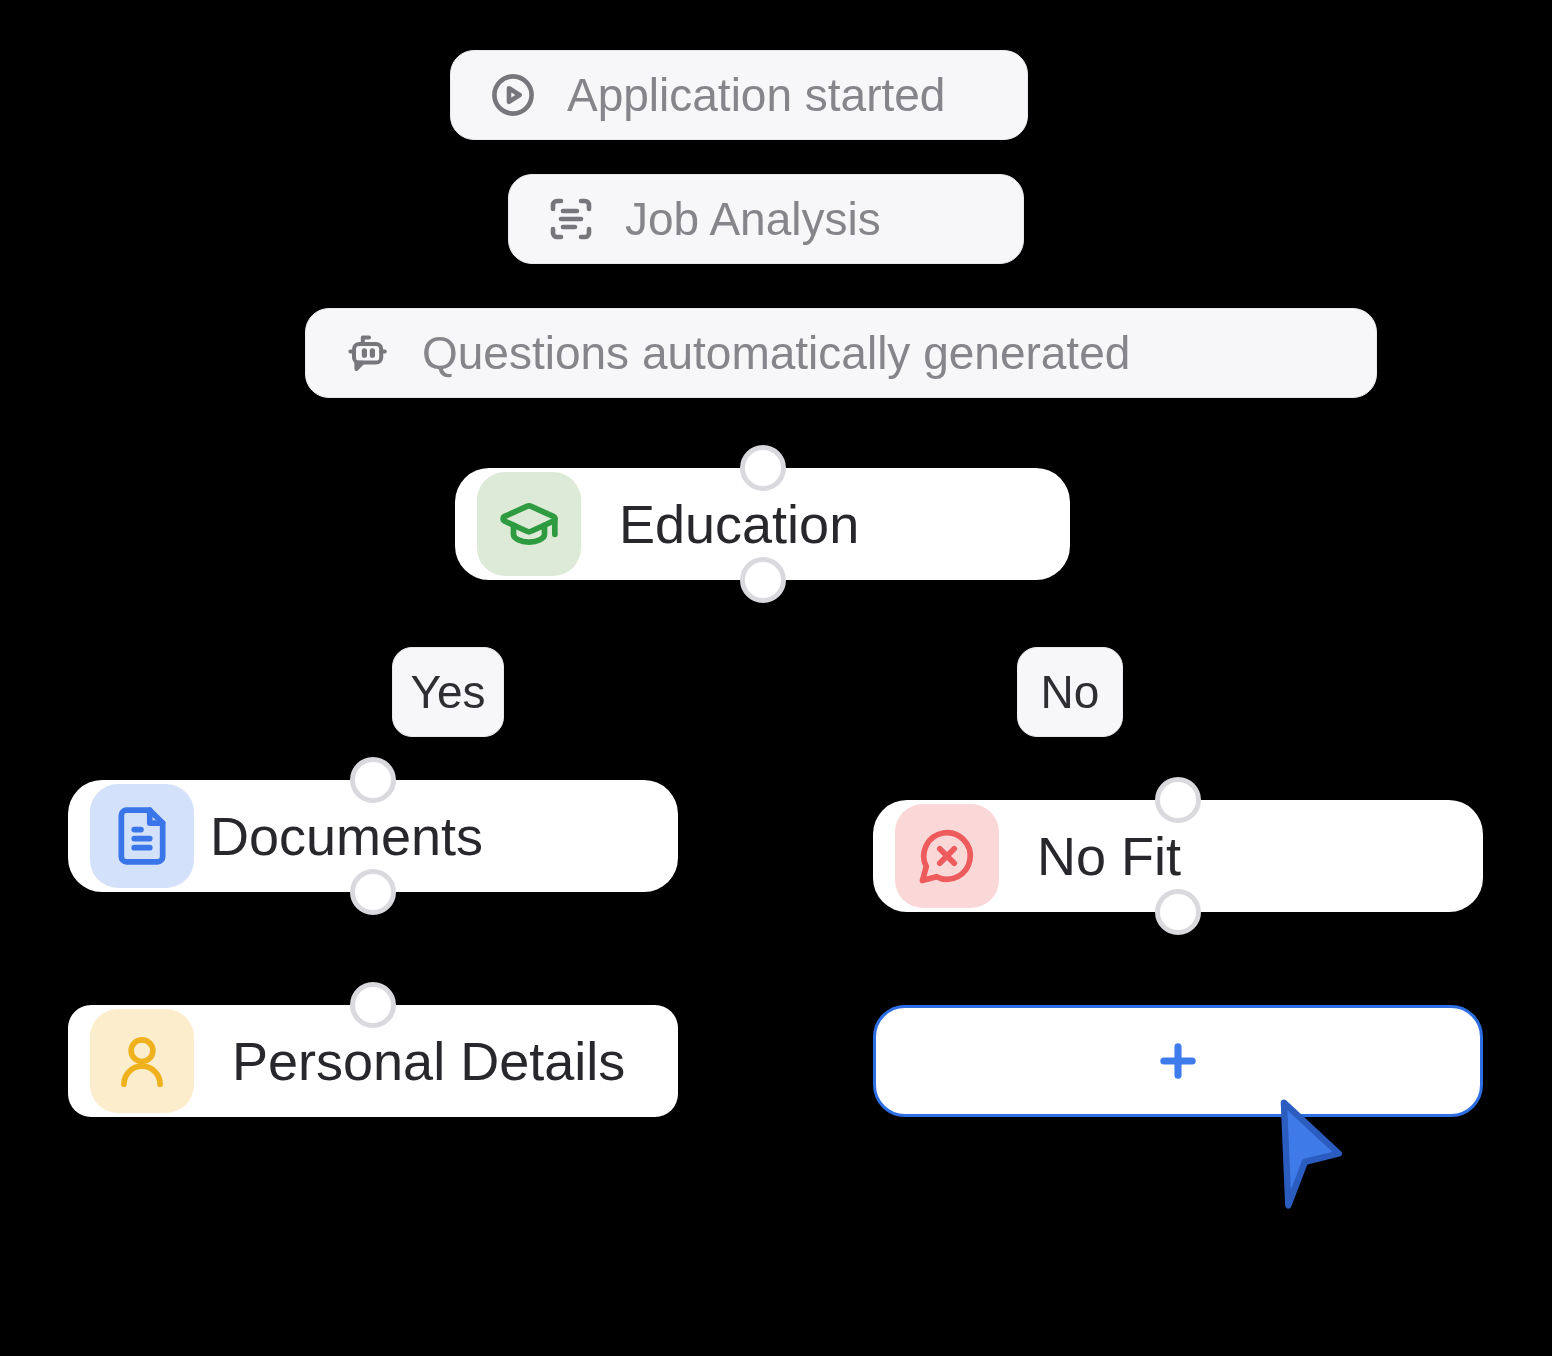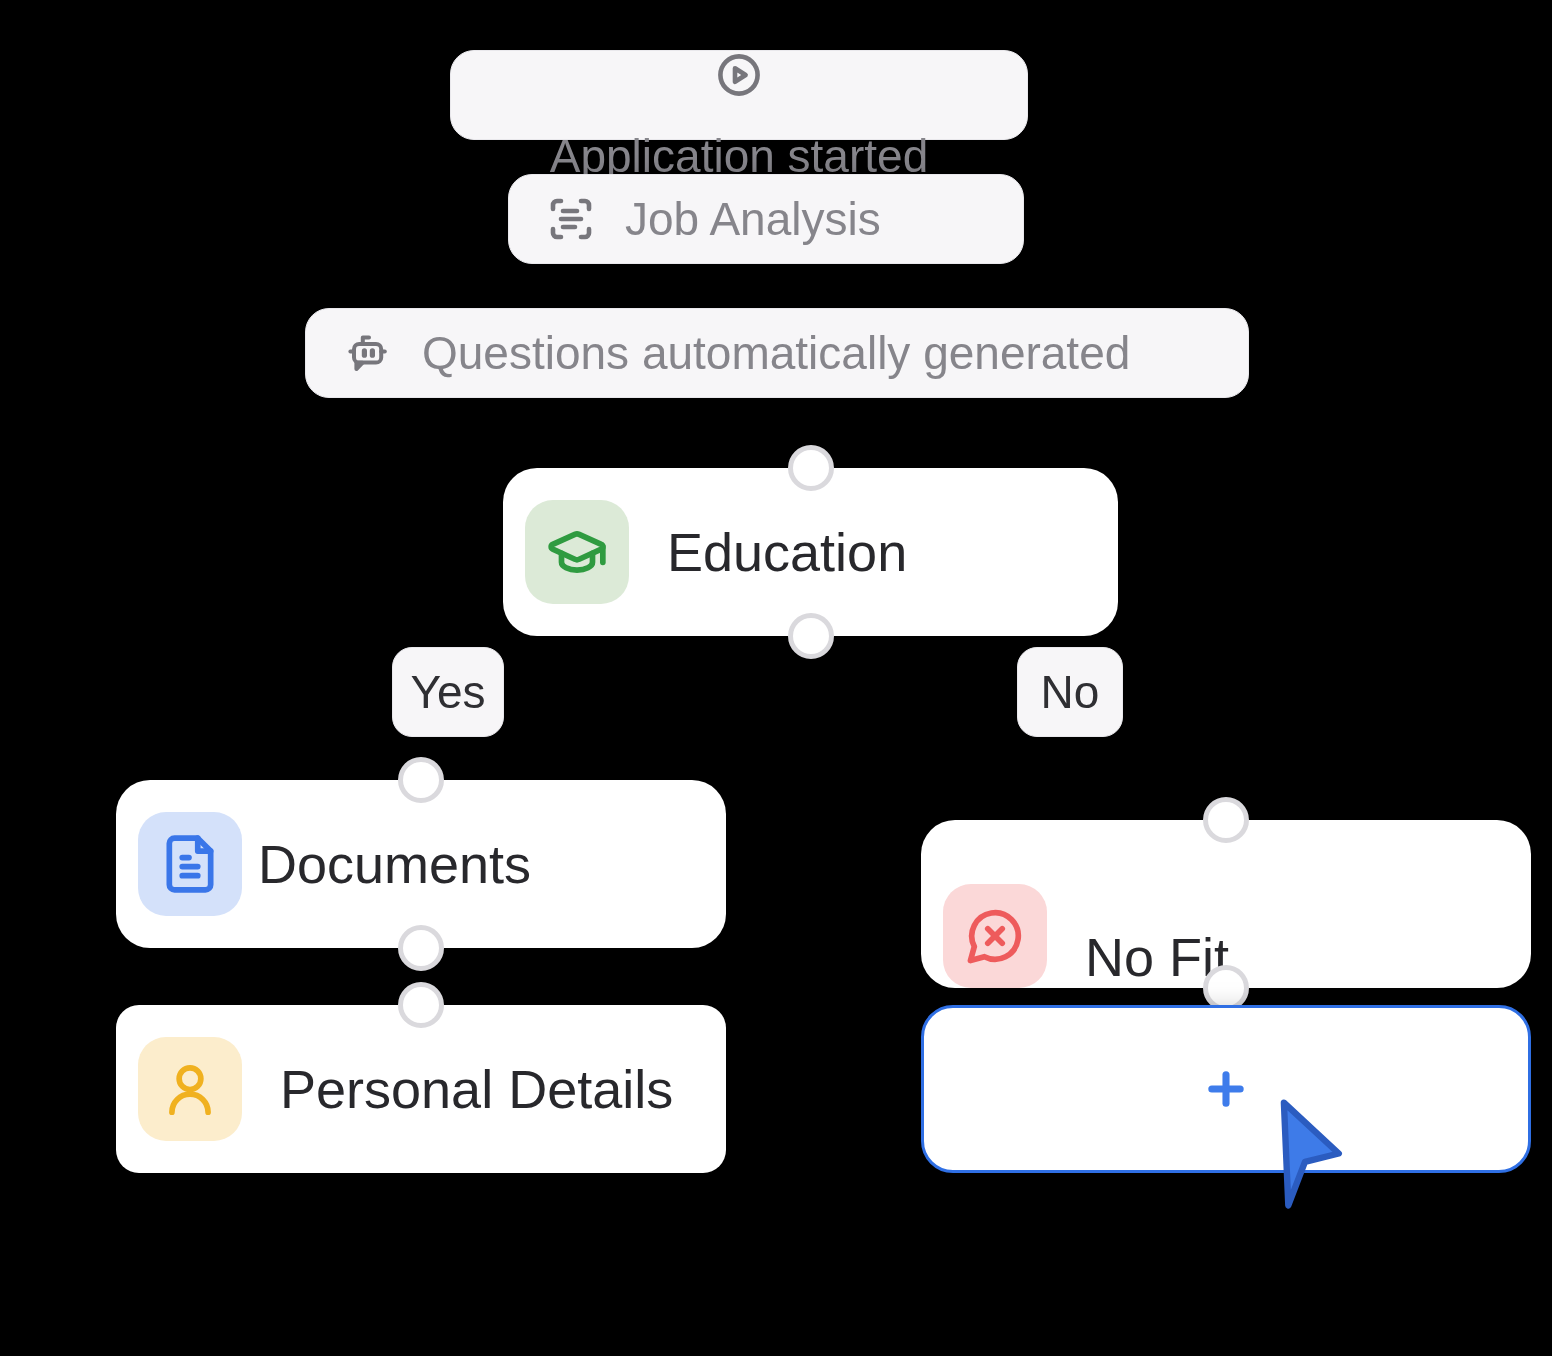--- a/index.html
+++ b/index.html
@@ -10,25 +10,24 @@
     position:absolute;height:90px;box-sizing:border-box;
     background:#f7f6f8;border:1px solid #e9e8ec;border-radius:24px;
     display:flex;align-items:center;gap:30px;padding:0 38px;
     color:#86858b;font-size:46px;
     box-shadow:0 10px 24px rgba(0,0,0,.55);
   }
   .pill svg{width:48px;height:48px;flex:none;color:#77767c;}
   .pill .pill-label{white-space:nowrap;}
 
   .node{
-    position:absolute;height:168px;box-sizing:border-box;
+    position:absolute;height:112px;box-sizing:border-box;
     background:#ffffff;border-radius:34px;
     display:flex;align-items:center;gap:38px;padding:0 26px 0 22px;
     box-shadow:0 18px 34px rgba(0,0,0,.65);
-    margin-left:48px;
   }
   .node-icon{width:104px;height:104px;border-radius:28px;display:flex;align-items:center;justify-content:center;flex:none;}
   .node-icon svg{width:62px;height:62px;}
   .node-label{font-size:54px;font-weight:500;color:#28282c;white-space:nowrap;}
 
   .icon-green{background:#dcead7;color:#2f9b40;}
   .icon-blue{background:#d4e1fa;color:#3a76e9;}
   .icon-red{background:#fbd8d8;color:#ee5b5c;}
   .icon-yellow{background:#fcedcc;color:#f0b11f;}
 
@@ -54,21 +53,21 @@
   }
   .add-node svg{width:50px;height:50px;color:#3e7ceb;}
 
   .cursor{position:absolute;left:1254px;top:1096px;width:98px;height:118px;}
 </style>
 </head>
 <body>
 
 <div class="canvas">
 
-  <div class="pill" style="left:450px;top:50px;width:578px;flex-direction:column;">
+  <div class="pill" style="left:450px;top:50px;width:578px;">
     <svg viewBox="0 0 24 24" fill="none" stroke="currentColor" stroke-width="2.3" stroke-linecap="round" stroke-linejoin="round">
       <circle cx="12" cy="12" r="9.3"></circle>
         <path d="M10 8.6 15.3 12 10 15.4Z"></path>
     </svg>
     <span class="pill-label">Application started</span>
   </div>
 
   <div class="pill" style="left:508px;top:174px;width:516px;">
     <svg viewBox="0 0 24 24" fill="none" stroke="currentColor" stroke-width="2.3" stroke-linecap="round" stroke-linejoin="round">
       <path d="M3 7V5a2 2 0 0 1 2-2h2"></path>
@@ -76,21 +75,21 @@
       <path d="M21 17v2a2 2 0 0 1-2 2h-2"></path>
         <path d="M7 21H5a2 2 0 0 1-3-2v-2" transform="translate(1 0) scale(1)" style="display:none"></path>
       <path d="M7 21H5a2 2 0 0 1-2-2v-2"></path>
       <path d="M8 8h7"></path>
         <path d="M7 12h10"></path>
         <path d="M8 16h6"></path>
     </svg>
     <span class="pill-label">Job Analysis</span>
   </div>
 
-  <div class="pill" style="left:305px;top:308px;width:944px;">
+  <div class="pill" style="left:305px;top:308px;width:1072px;">
     <svg viewBox="0 0 24 24" fill="none" stroke="currentColor" stroke-width="2" stroke-linecap="round" stroke-linejoin="round">
       <path d="M9.4 7.5V4.2h3.1"></path>
       <rect x="5" y="7.5" width="13.6" height="9.3" rx="2.6"></rect>
       <path d="M10.2 10.9v2.2" stroke-width="2.6"></path>
       <path d="M14.2 10.9v2.2" stroke-width="2.6"></path>
       <path d="M3.2 11.2h1.8"></path>
         <path d="M18.6 11.2h1.8"></path>
       <path d="M6.2 16.9v3.1l3-3.1Z" fill="currentColor"></path>
     </svg>
     <span class="pill-label">Questions automatically generated</span>
@@ -120,21 +119,21 @@
         <path d="M15 2v5h5"></path>
         <path d="M9 9.5h2.6"></path>
           <path d="M9 13h6"></path>
           <path d="M9 16.5h6"></path>
       </svg>
     </span>
     <span class="node-label">Documents</span>
     <span class="handle bottom"></span>
   </div>
 
-  <div class="node" style="left:873px;top:820px;width:610px;align-items:flex-end;">
+  <div class="node" style="left:873px;top:800px;width:610px;">
     <span class="handle top"></span>
     <span class="node-icon icon-red">
       <svg viewBox="0 0 24 24" fill="none" stroke="currentColor" stroke-width="2.2" stroke-linecap="round" stroke-linejoin="round">
         <path d="M7.9 20A9 9 0 1 0 4 16.1L2.5 21.5Z"></path>
         <path d="m14.8 9.2-5.6 5.6"></path>
           <path d="m9.2 9.2 5.6 5.6"></path>
       </svg>
     </span>
     <span class="node-label">No Fit</span>
     <span class="handle bottom"></span>

